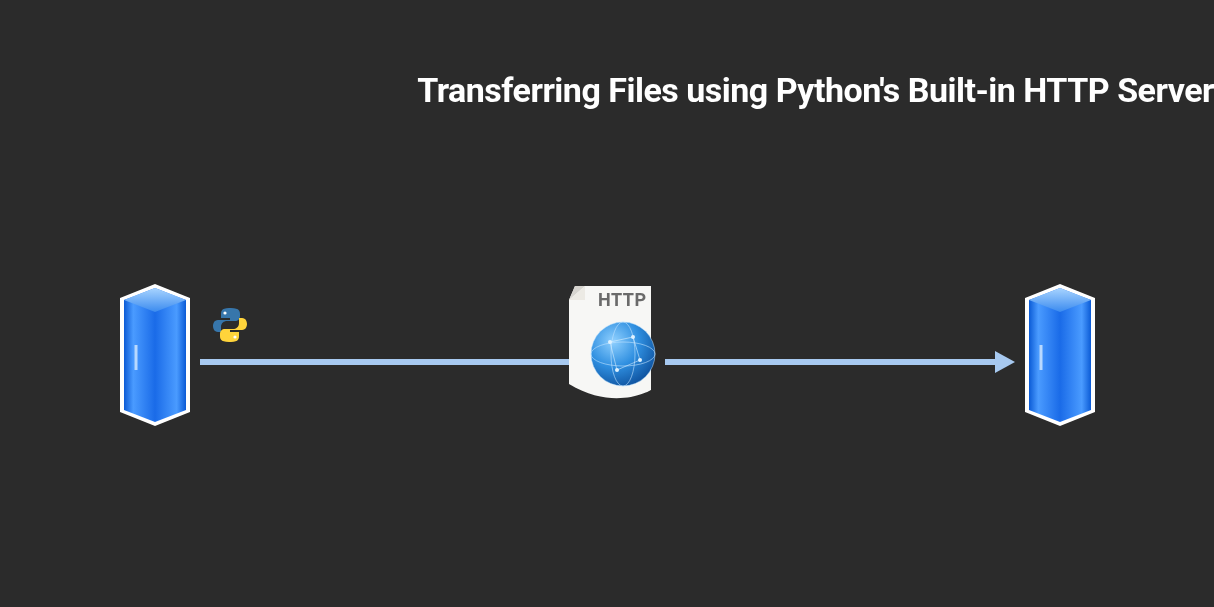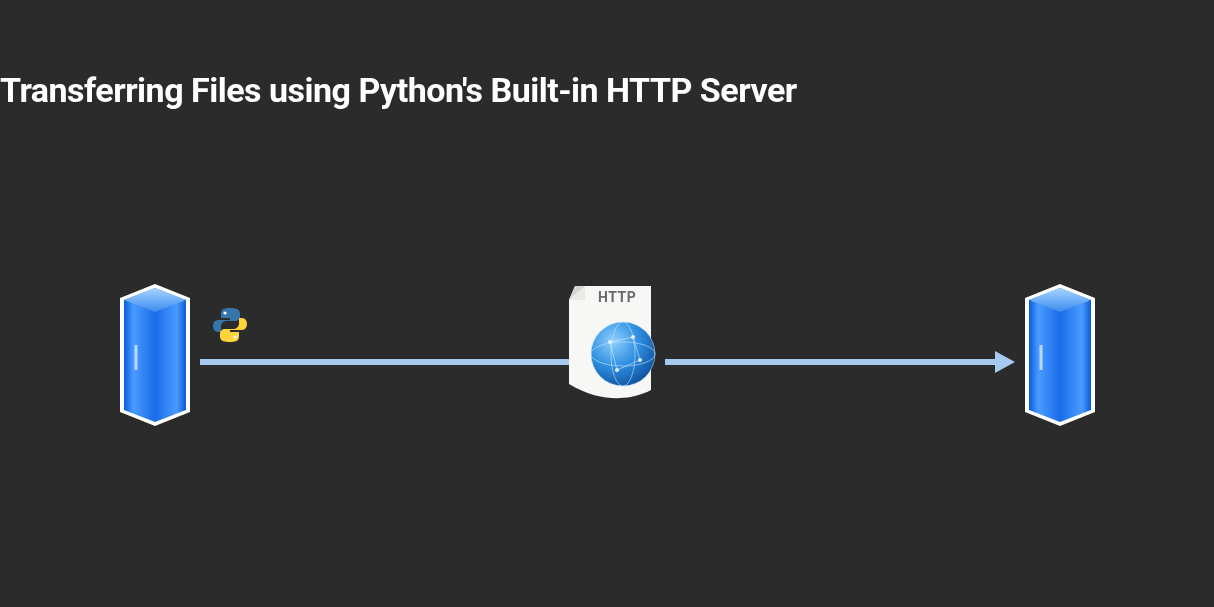--- a/index.html
+++ b/index.html
@@ -9,21 +9,21 @@
     background: #2b2b2b;
     font-family: -apple-system, BlinkMacSystemFont, "Segoe UI", Roboto, "Helvetica Neue", Arial, sans-serif;
     overflow: hidden;
     position: relative;
   }
   .title {
     position: absolute;
     top: 70px;
     left: 0;
     right: 0;
-    text-align: left;
+    text-align: right;
     color: #ffffff;
     font-size: 34px;
     font-weight: 700;
     letter-spacing: -0.5px;
   }
   .diagram {
     position: absolute;
     top: 270px;
     left: 0;
     right: 0;
@@ -54,21 +54,21 @@
     position: absolute;
     left: 555px;
     top: 12px;
     width: 110px;
     height: 120px;
   }
   .http-label {
     position: absolute;
     left: 598px;
     top: 19px;
-    font-size: 14px;
+    font-size: 18px;
     font-weight: 700;
     color: #6a6a6a;
     letter-spacing: 0.5px;
   }
 </style>
 </head>
 <body>
 
 <div class="title">Transferring Files using Python's Built-in HTTP Server</div>
 

